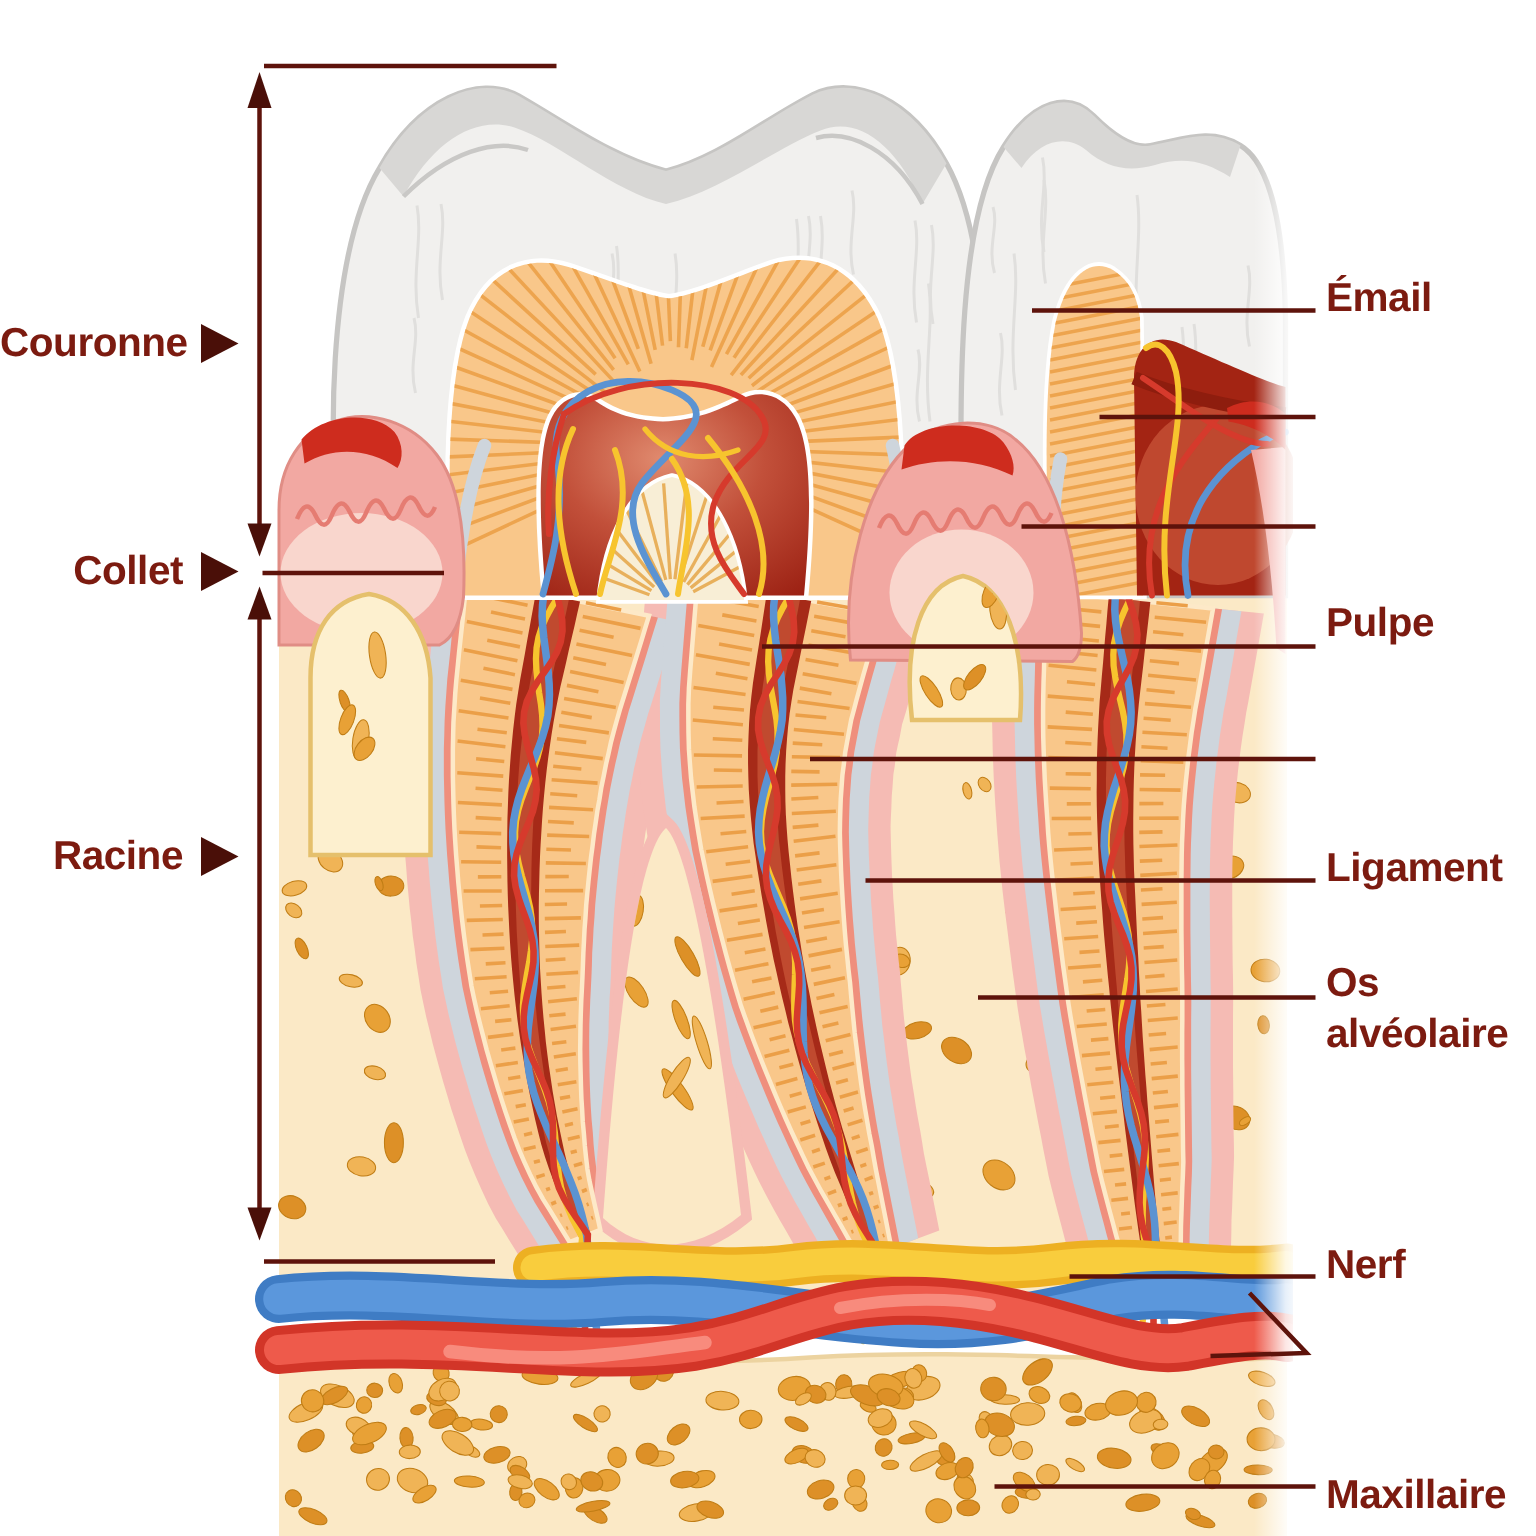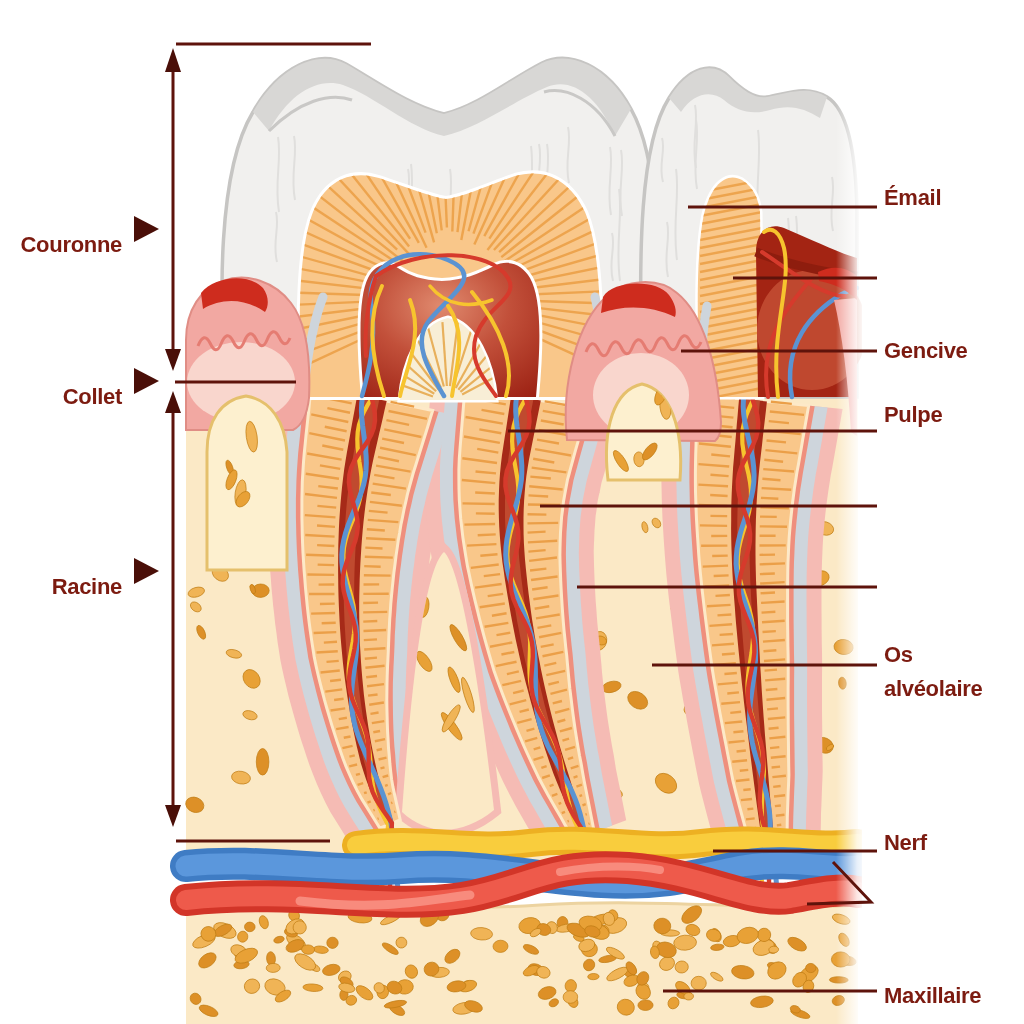--- a/index.html
+++ b/index.html
@@ -1,20 +1,20 @@
 <!DOCTYPE html>
 <html><head>
 <meta charset="utf-8">
 <style>
   html,body{margin:0;padding:0;background:#fff;}
   #stage{position:relative;width:1024px;height:1024px;background:#fff;overflow:hidden;
          font-family:"Liberation Sans",sans-serif;}
   #art{position:absolute;left:0;top:0;}
-  .lbl{position:absolute;font-weight:700;font-size:22px;line-height:34px;color:#7c1b10;letter-spacing:-0.3px;}
-  .lbl.left{left:0;width:122px;text-align:right;margin-top:17px;}
+  .lbl{position:absolute;font-weight:700;font-size:27px;line-height:34px;color:#7c1b10;letter-spacing:-0.3px;}
+  .lbl.left{left:0;width:122px;text-align:right;}
   .lbl.right{left:884px;width:138px;text-align:left;}
 </style>
 </head>
 <body>
 
 <div id="stage">
 
 <svg id="art" width="1024" height="1024" viewBox="0 0 1024 1024">
   <defs>
     <radialGradient id="gPulp" cx="0.45" cy="0.32" r="0.85">
@@ -902,18 +902,18 @@
       <polygon points="134,368 134,394 159,381"></polygon>
       <polygon points="134,558 134,584 159,571"></polygon>
     </g>
   </g>
 </svg>
 
 <div class="lbl left" style="top:211px">Couronne</div>
 <div class="lbl left" style="top:363px">Collet</div>
 <div class="lbl left" style="top:553px">Racine</div>
 <div class="lbl right" style="top:181px">Émail</div>
-<div class="lbl right" style="top:334px">Gencive</div>
 <div class="lbl right" style="top:398px">Pulpe</div>
+<div class="lbl right" style="top:561px">Ligament</div>
 <div class="lbl right" style="top:826px">Nerf</div>
 <div class="lbl right" style="top:638px;width:125px">Os alvéolaire</div>
 <div class="lbl right" style="top:979px">Maxillaire</div>
 </div>
 
 </body></html>

